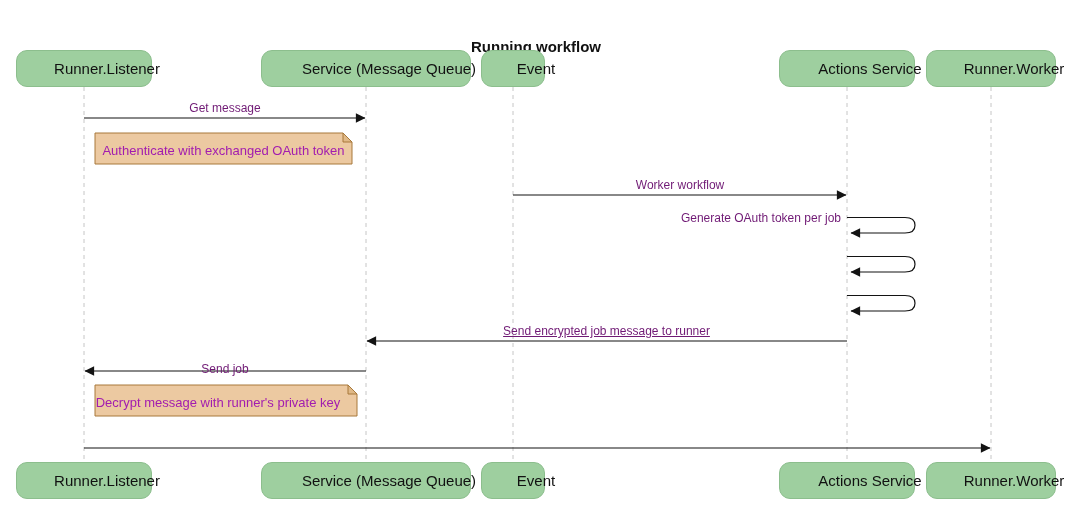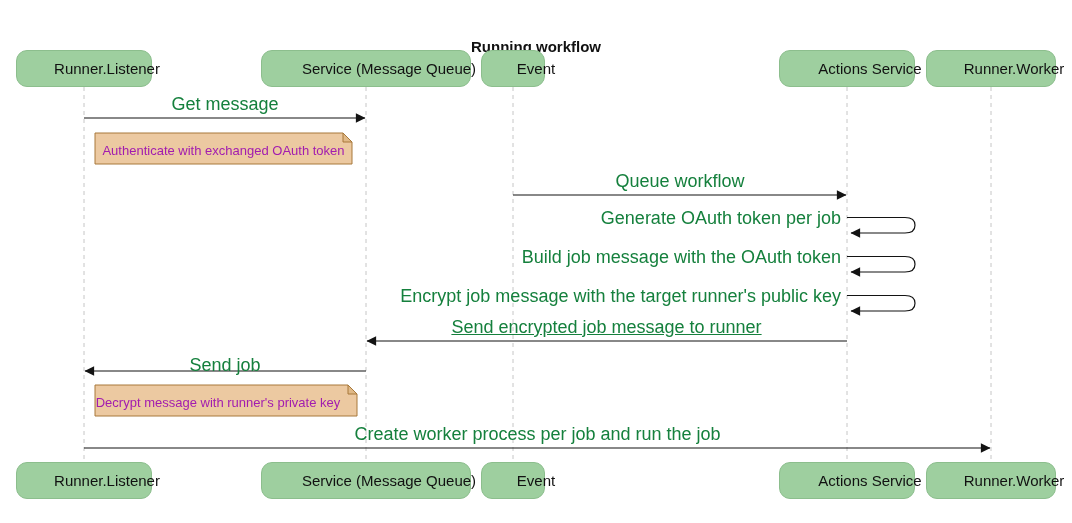--- a/index.html
+++ b/index.html
@@ -20,21 +20,21 @@
   .actor {
     position:absolute; height:37px;
     border-radius:11px;
     display:flex; align-items:center; justify-content:center;
     font-size:15px; color:#111;
     box-sizing:border-box;
     white-space:nowrap;
     padding-left:46px;
   }
   .msg-label {
-    position:absolute; font-size:18px; color:#15803d; white-space:nowrap;
+    position:absolute; font-size:12px; color:#701a75; white-space:nowrap;
   }
   .msg-label.center  { transform:translate(-50%,-100%); }
   .msg-label.rightal { transform:translate(-100%,-50%);text-align:right; }
   .note-label {
     position:absolute; font-size:13px; color:#a21caf; white-space:nowrap;
     transform:translate(-50%,-50%);
   }
 </style>
 </head>
 <body>
@@ -70,21 +70,18 @@
     <div class="actor" style="left: 481px; top: 50px; width: 64px; background: rgb(158, 207, 159); border: 1px solid rgb(140, 190, 141);">Event</div>
     <div class="actor" style="left: 779px; top: 50px; width: 136px; background: rgb(158, 207, 159); border: 1px solid rgb(140, 190, 141);">Actions Service</div>
     <div class="actor" style="left: 926px; top: 50px; width: 130px; background: rgb(158, 207, 159); border: 1px solid rgb(140, 190, 141);">Runner.Worker</div>
     <div class="actor" style="left: 16px; top: 462px; width: 136px; background: rgb(158, 207, 159); border: 1px solid rgb(140, 190, 141);">Runner.Listener</div>
     <div class="actor" style="left: 261px; top: 462px; width: 210px; background: rgb(158, 207, 159); border: 1px solid rgb(140, 190, 141);">Service (Message Queue)</div>
     <div class="actor" style="left: 481px; top: 462px; width: 64px; background: rgb(158, 207, 159); border: 1px solid rgb(140, 190, 141);">Event</div>
     <div class="actor" style="left: 779px; top: 462px; width: 136px; background: rgb(158, 207, 159); border: 1px solid rgb(140, 190, 141);">Actions Service</div>
     <div class="actor" style="left: 926px; top: 462px; width: 130px; background: rgb(158, 207, 159); border: 1px solid rgb(140, 190, 141);">Runner.Worker</div>
     <div class="msg-label center" style="left: 225px; top: 115px;">Get message</div>
     <div class="note-label" style="left: 223.5px; top: 149.5px;">Authenticate with exchanged OAuth token</div>
-    <div class="msg-label center" style="left: 680px; top: 192px;">Queue workflow</div>
+    <div class="msg-label center" style="left: 680px; top: 192px;">Worker workflow</div>
     <div class="msg-label rightal" style="left: 841px; top: 218px;">Generate OAuth token per job</div>
-    <div class="msg-label rightal" style="left: 841px; top: 257px;">Build job message with the OAuth token</div>
-    <div class="msg-label rightal" style="left: 841px; top: 296px;">Encrypt job message with the target runner's public key</div>
     <div class="msg-label center" style="left: 606.5px; top: 338px; text-decoration: underline;">Send encrypted job message to runner</div>
     <div class="msg-label center" style="left: 225px; top: 376px;">Send job</div>
     <div class="note-label" style="left: 218px; top: 401.5px;">Decrypt message with runner's private key</div>
-    <div class="msg-label center" style="left: 537.5px; top: 445px;">Create worker process per job and run the job</div>
   </div>
 
 </body></html>

